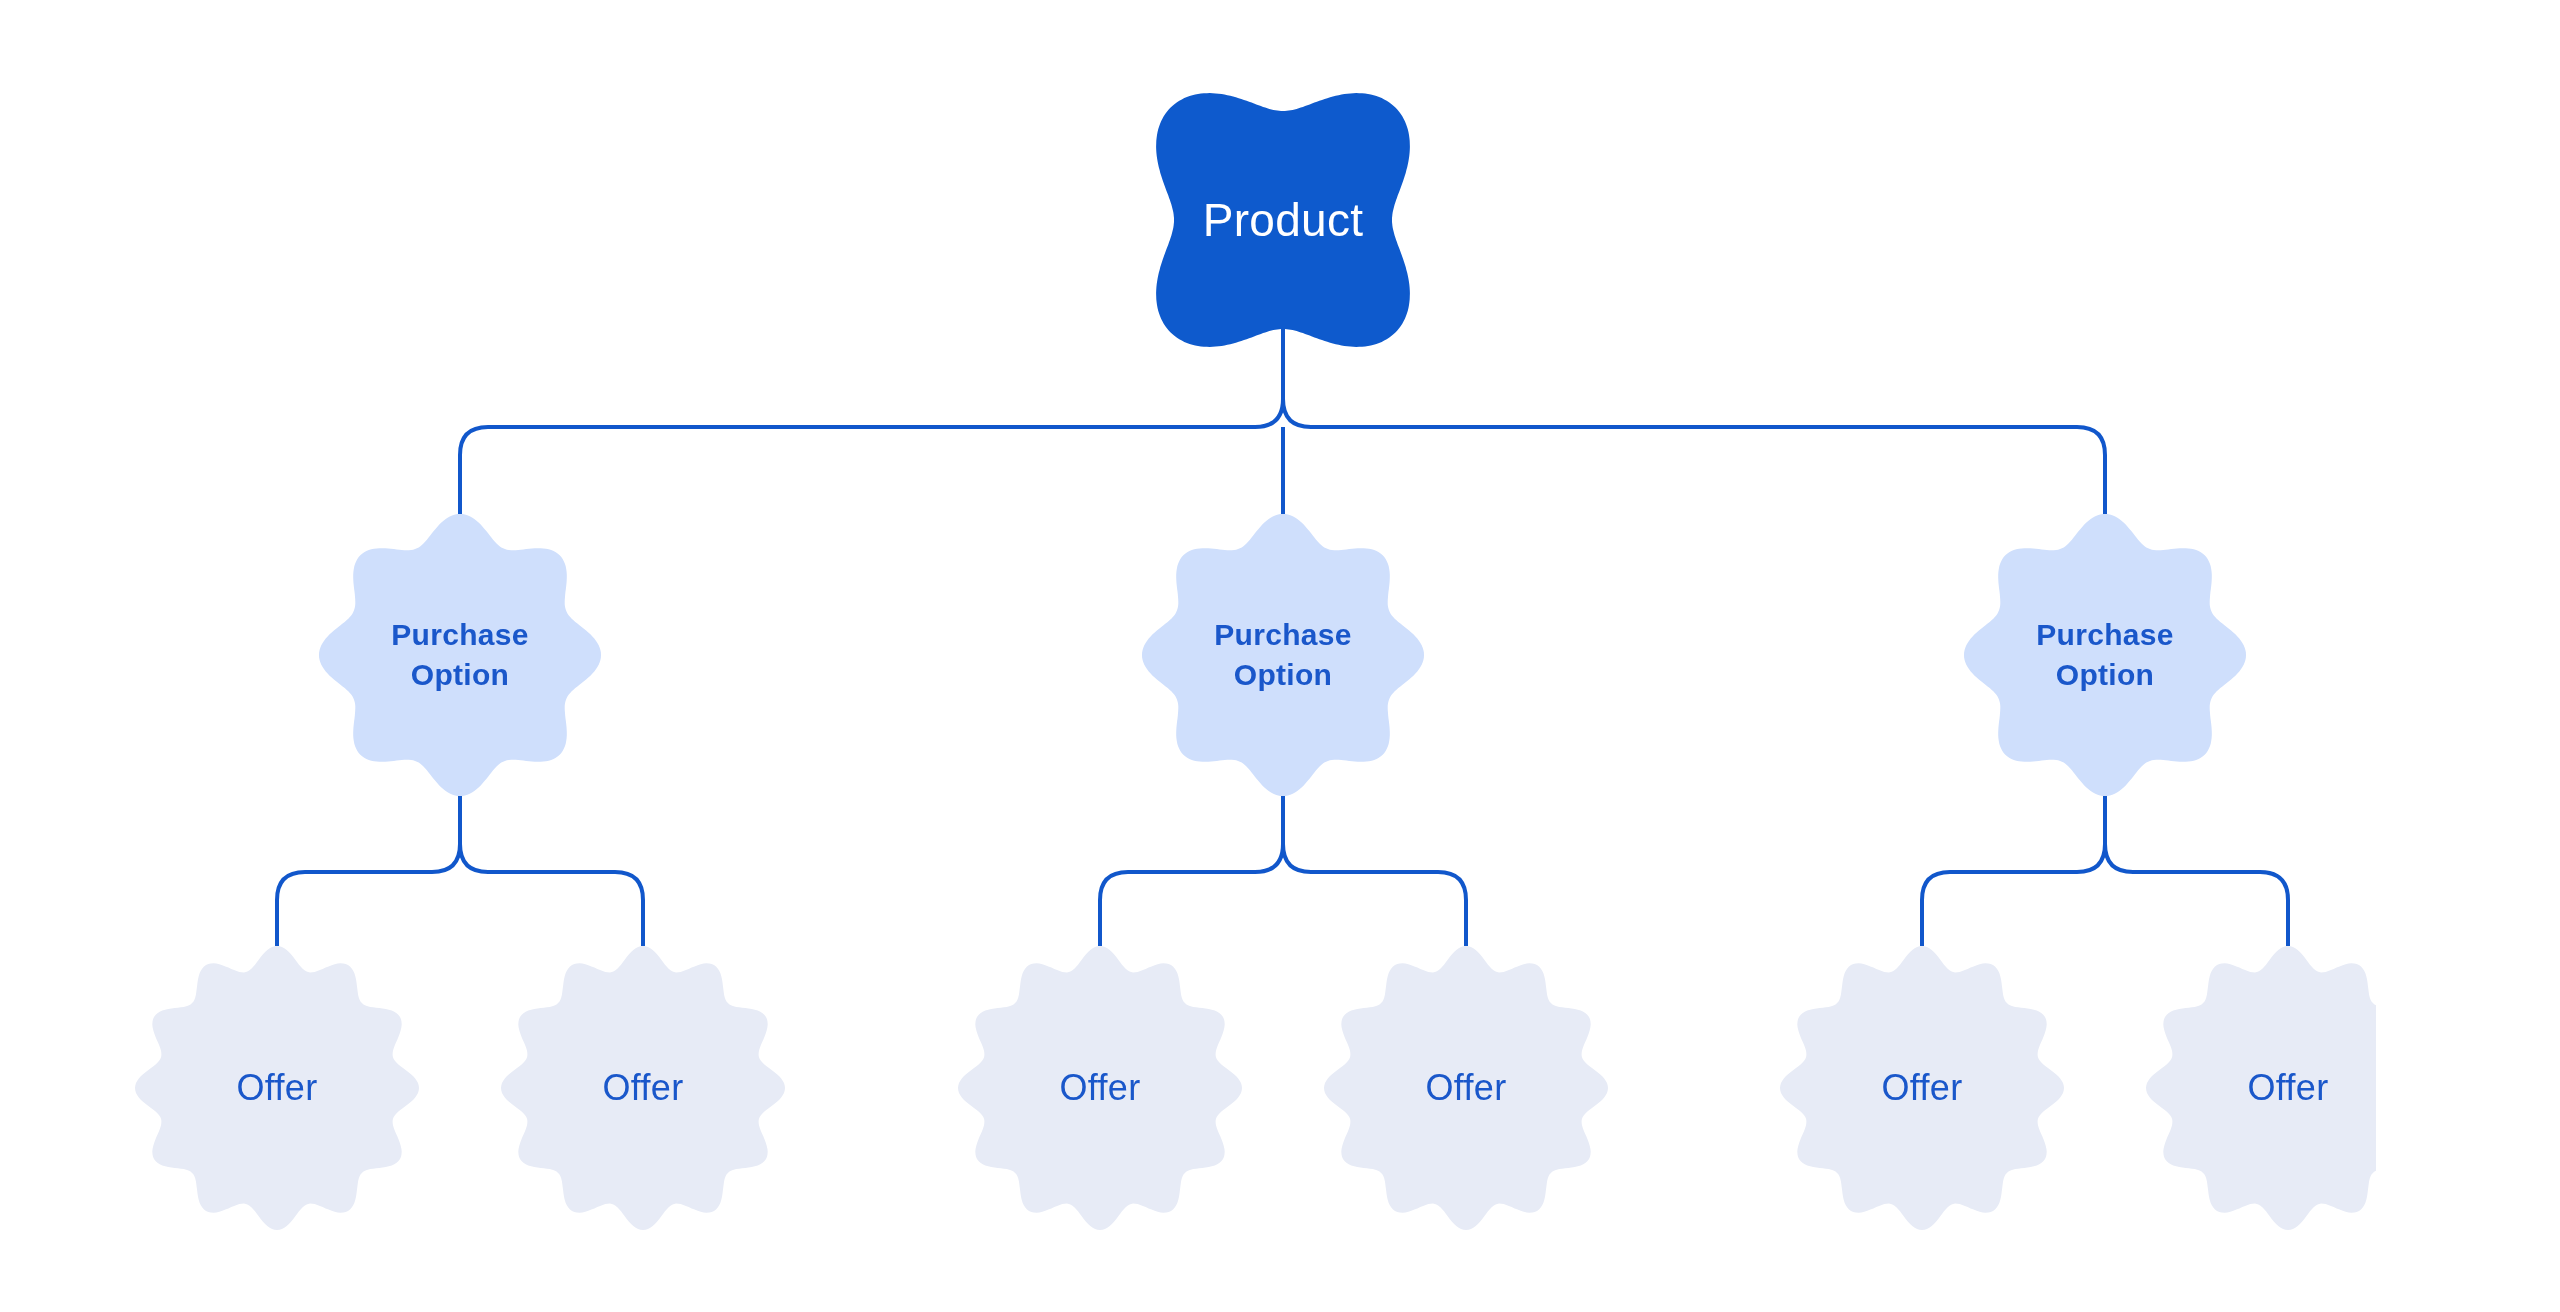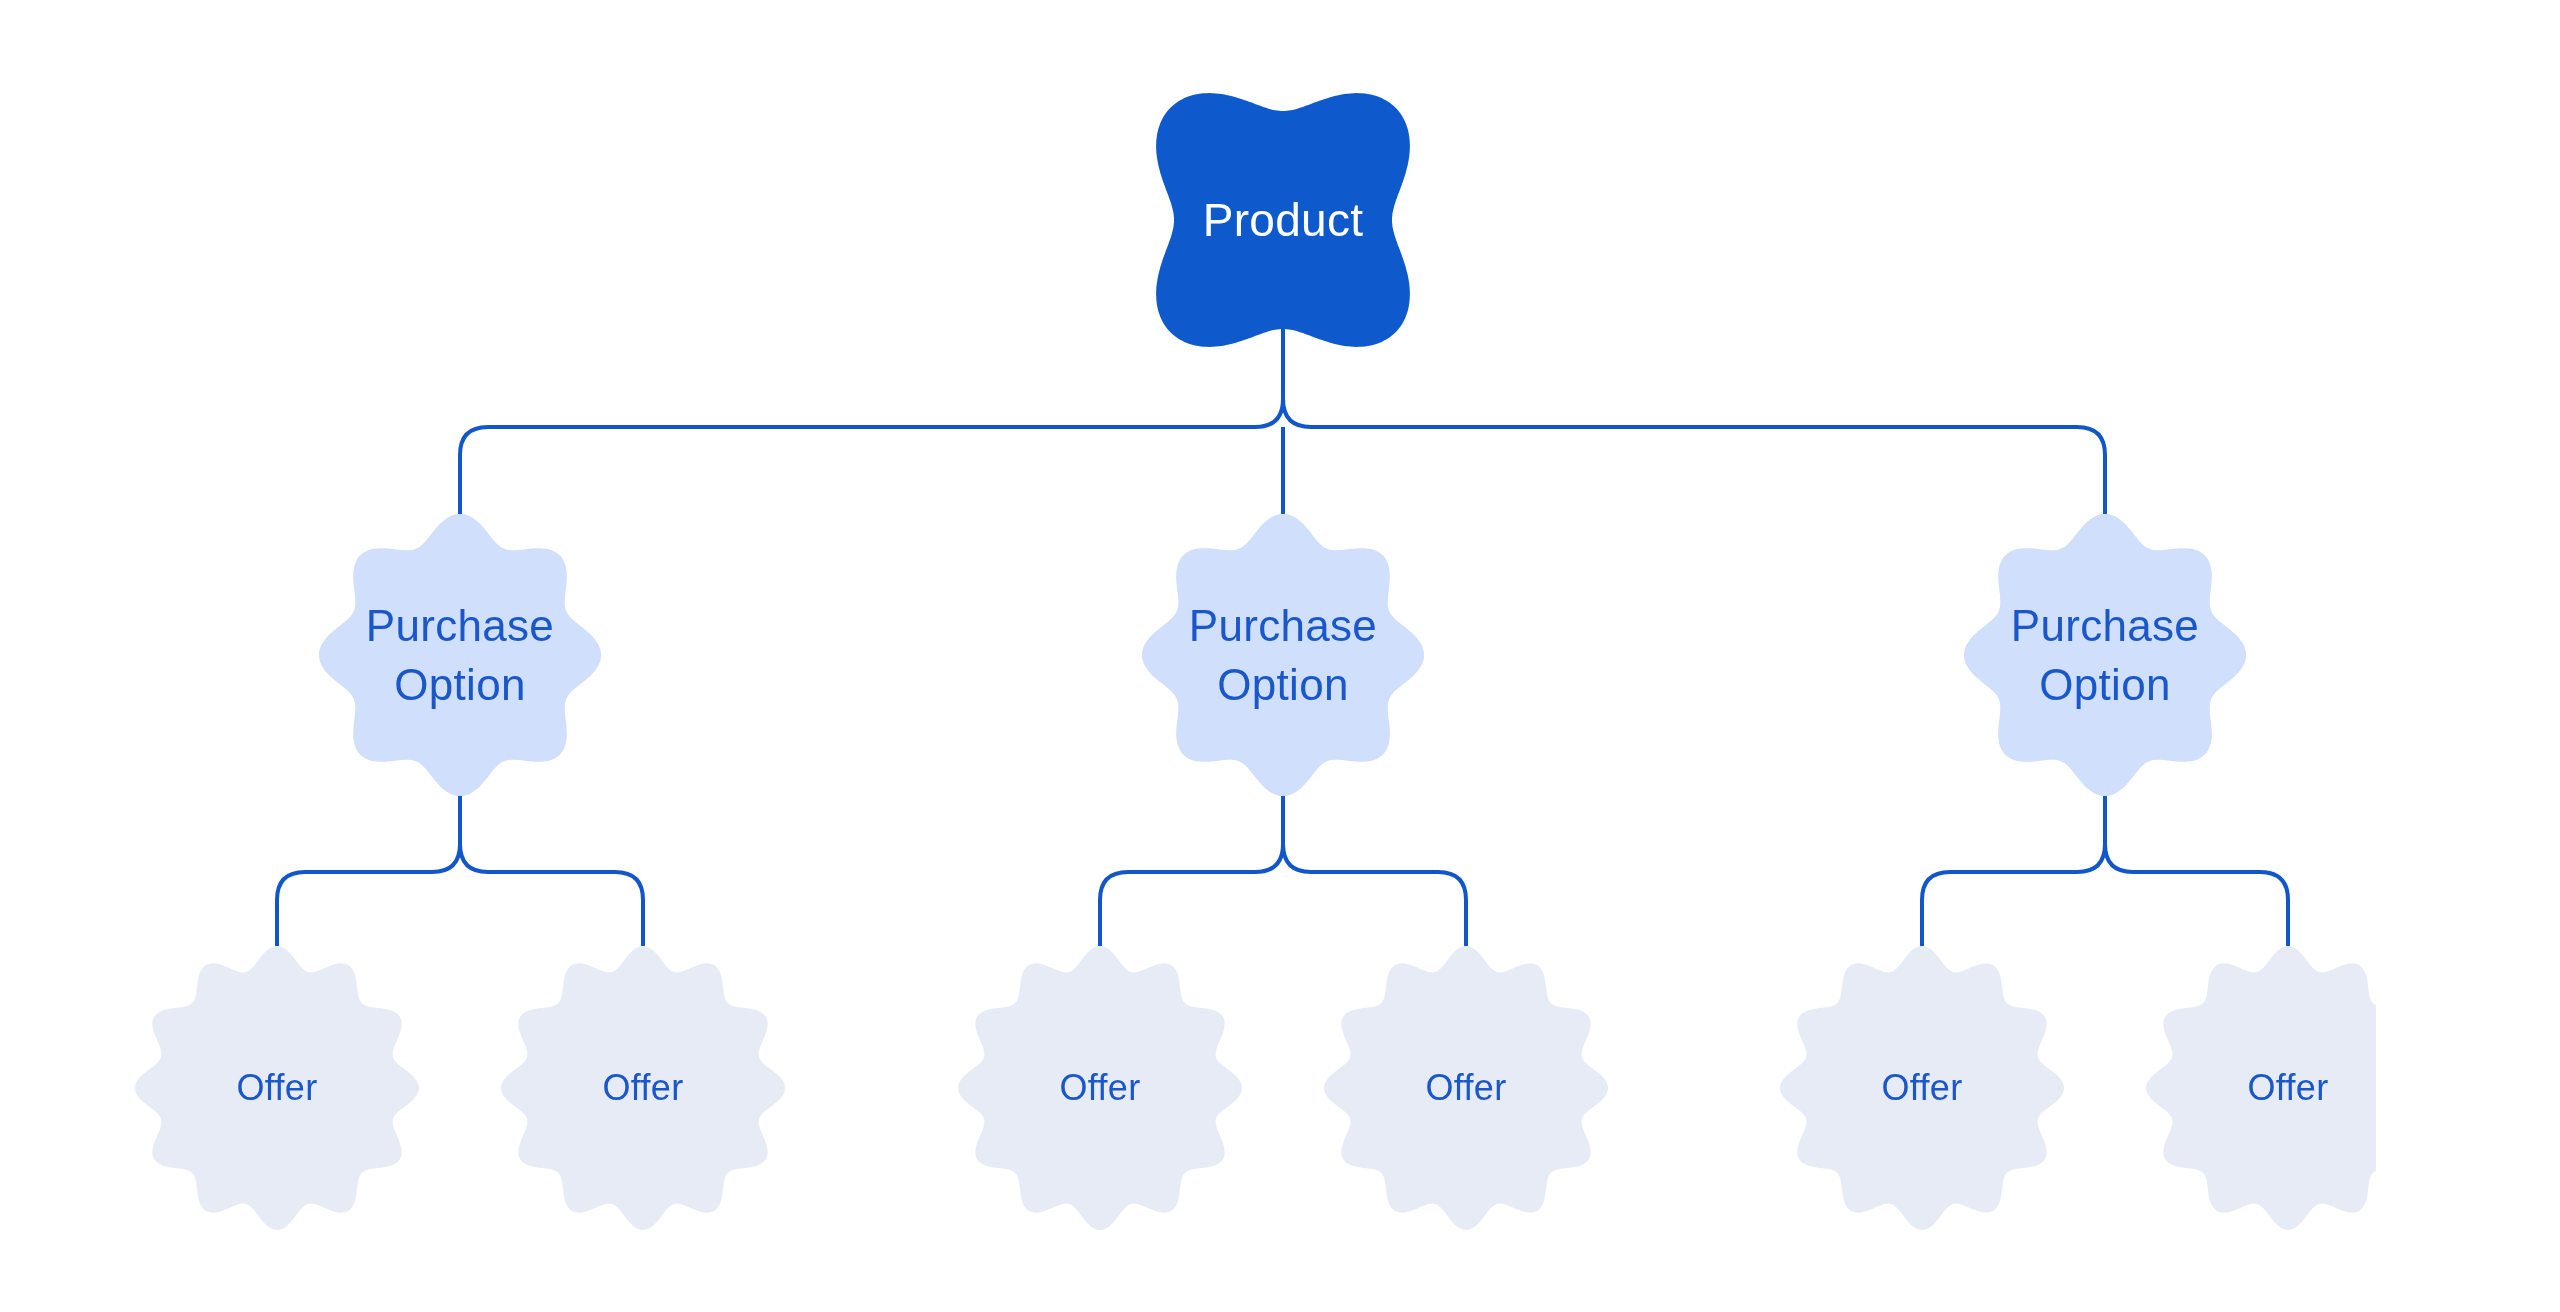--- a/index.html
+++ b/index.html
@@ -43,22 +43,23 @@
     font-weight: 500;
     letter-spacing: 0.3px;
     pointer-events: none;
   }
   .label-product {
     color: var(--product-text, #ffffff);
     font-size: 46px;
   }
   .label-option {
     color: var(--node-text-blue, #1a57ca);
-    font-size: 44px;
+    font-size: 30px;
     line-height: 1.35;
+    font-weight: bold;
   }
   .label-option span { display: inline-block; width: 200px; }
   .label-offer {
     color: var(--node-text-blue, #1a57ca);
     font-size: 36px;
   }
 </style>
 </head>
 <body>
 

